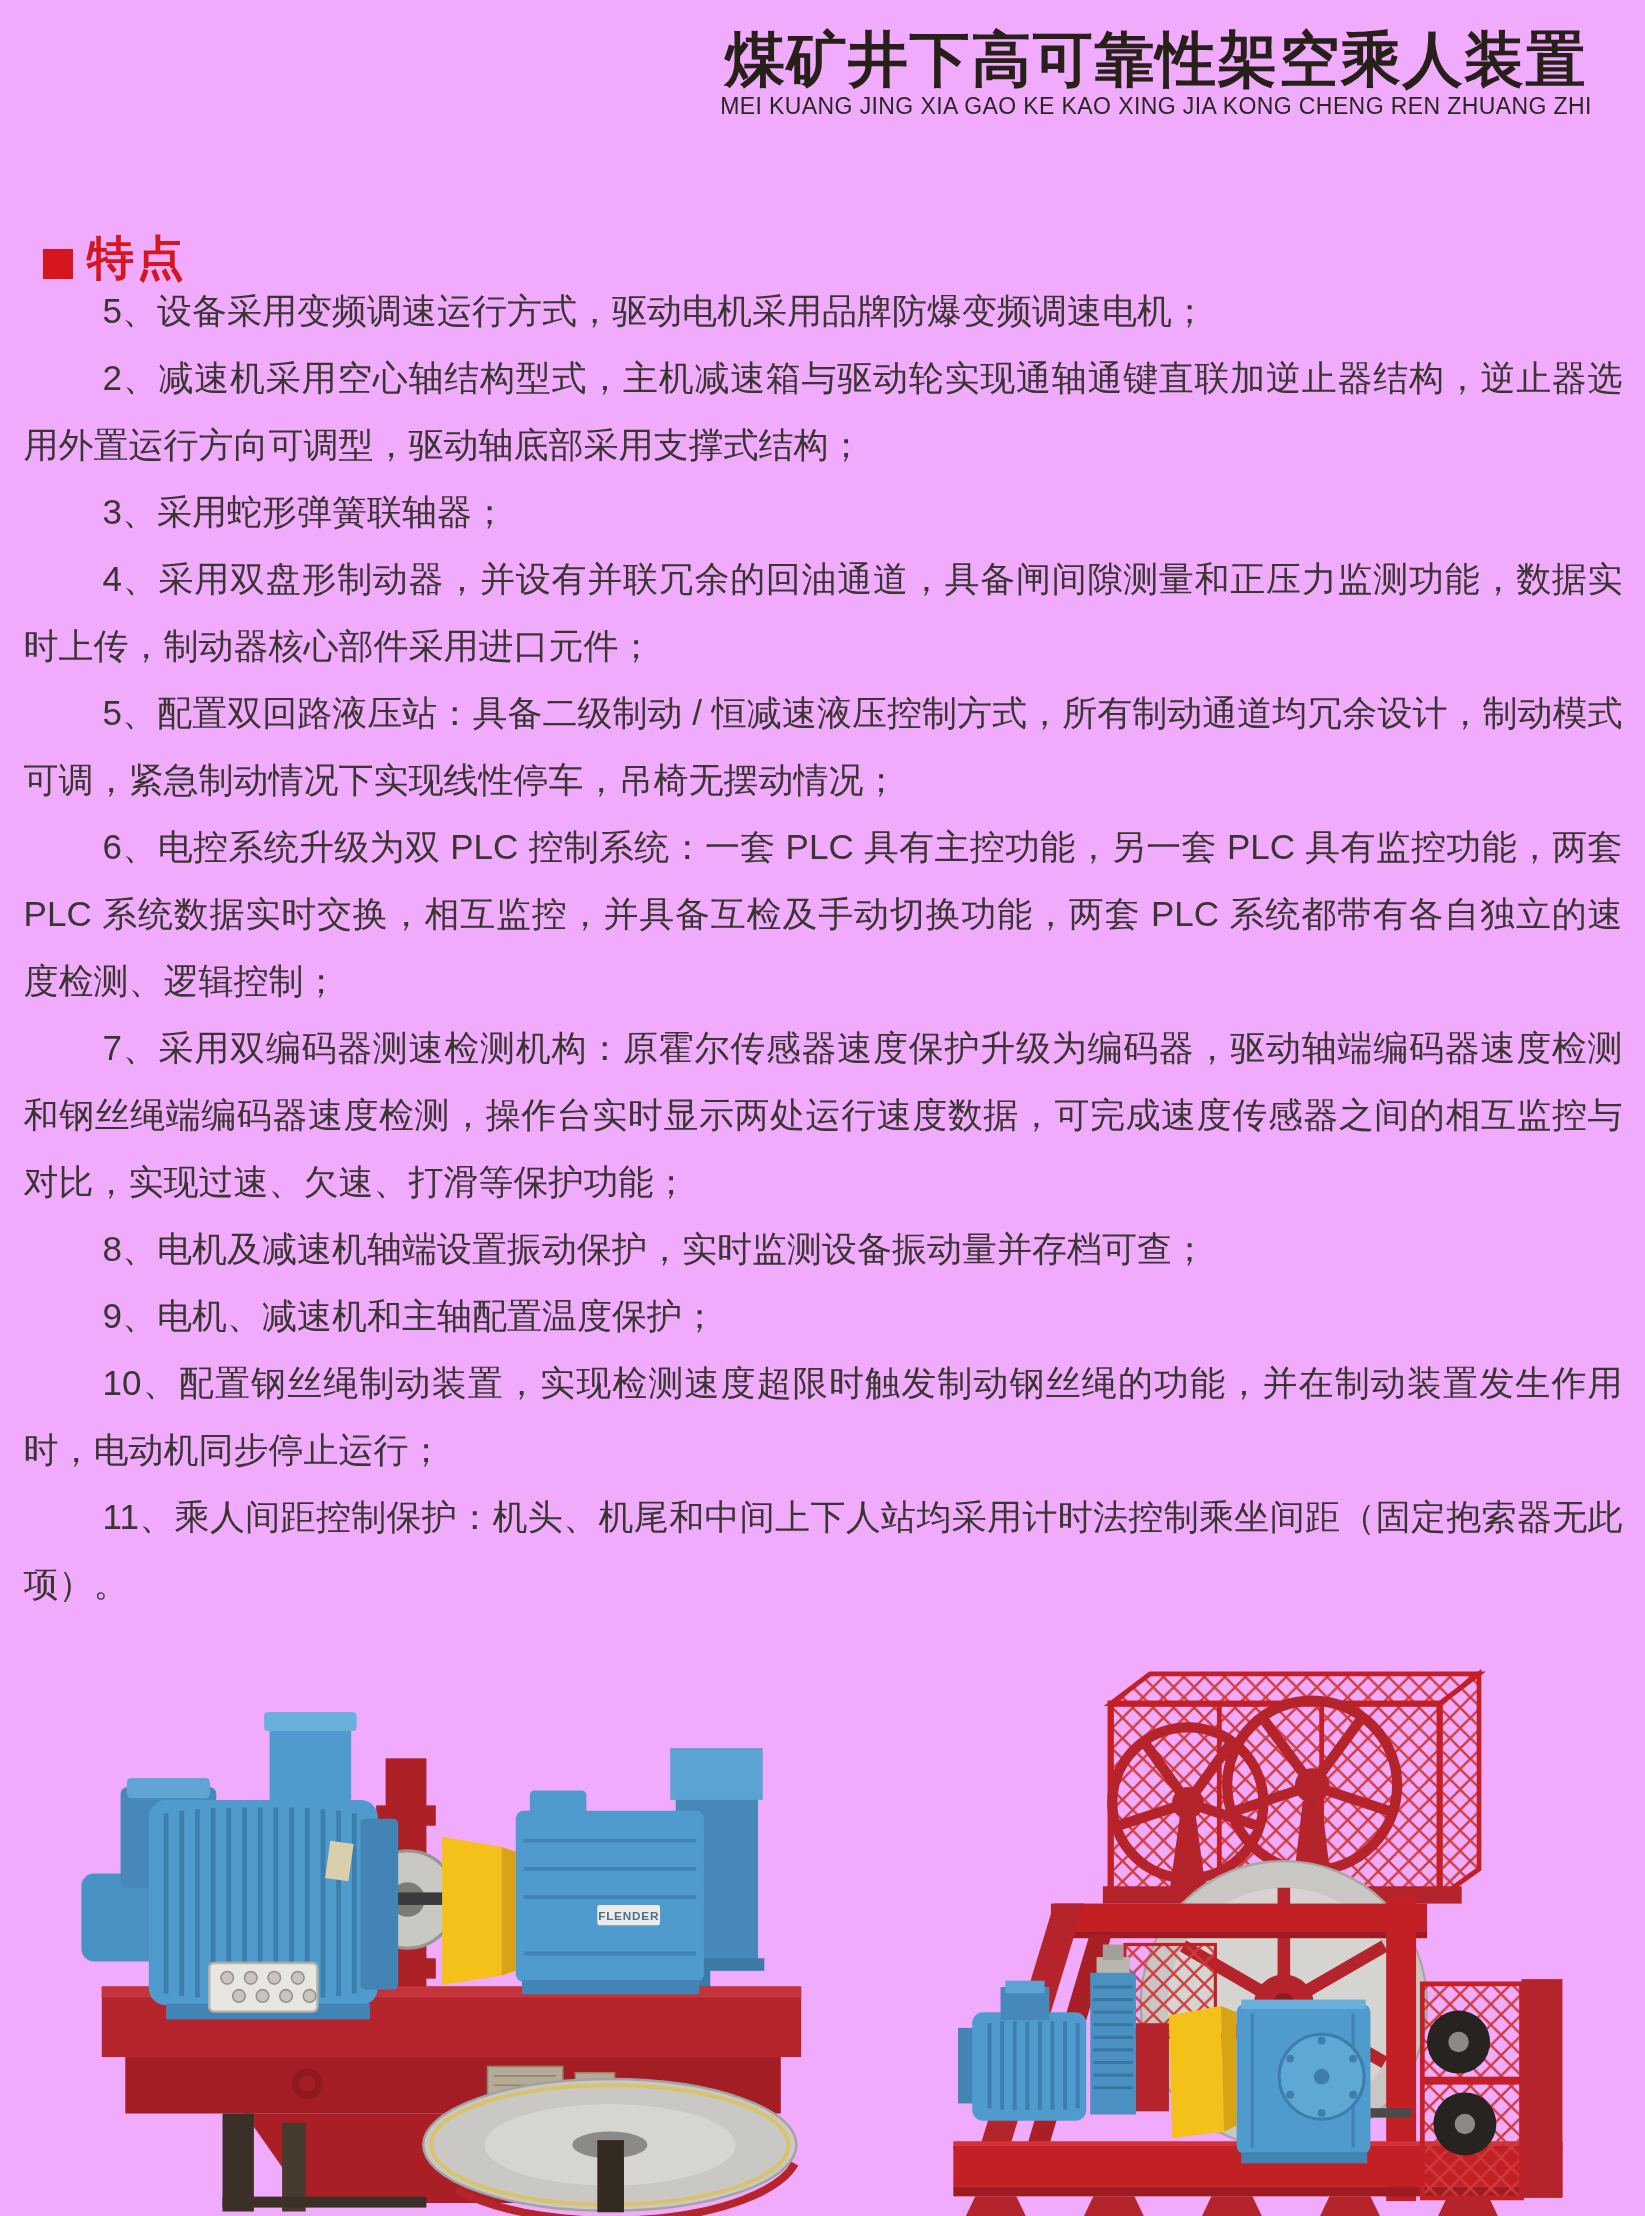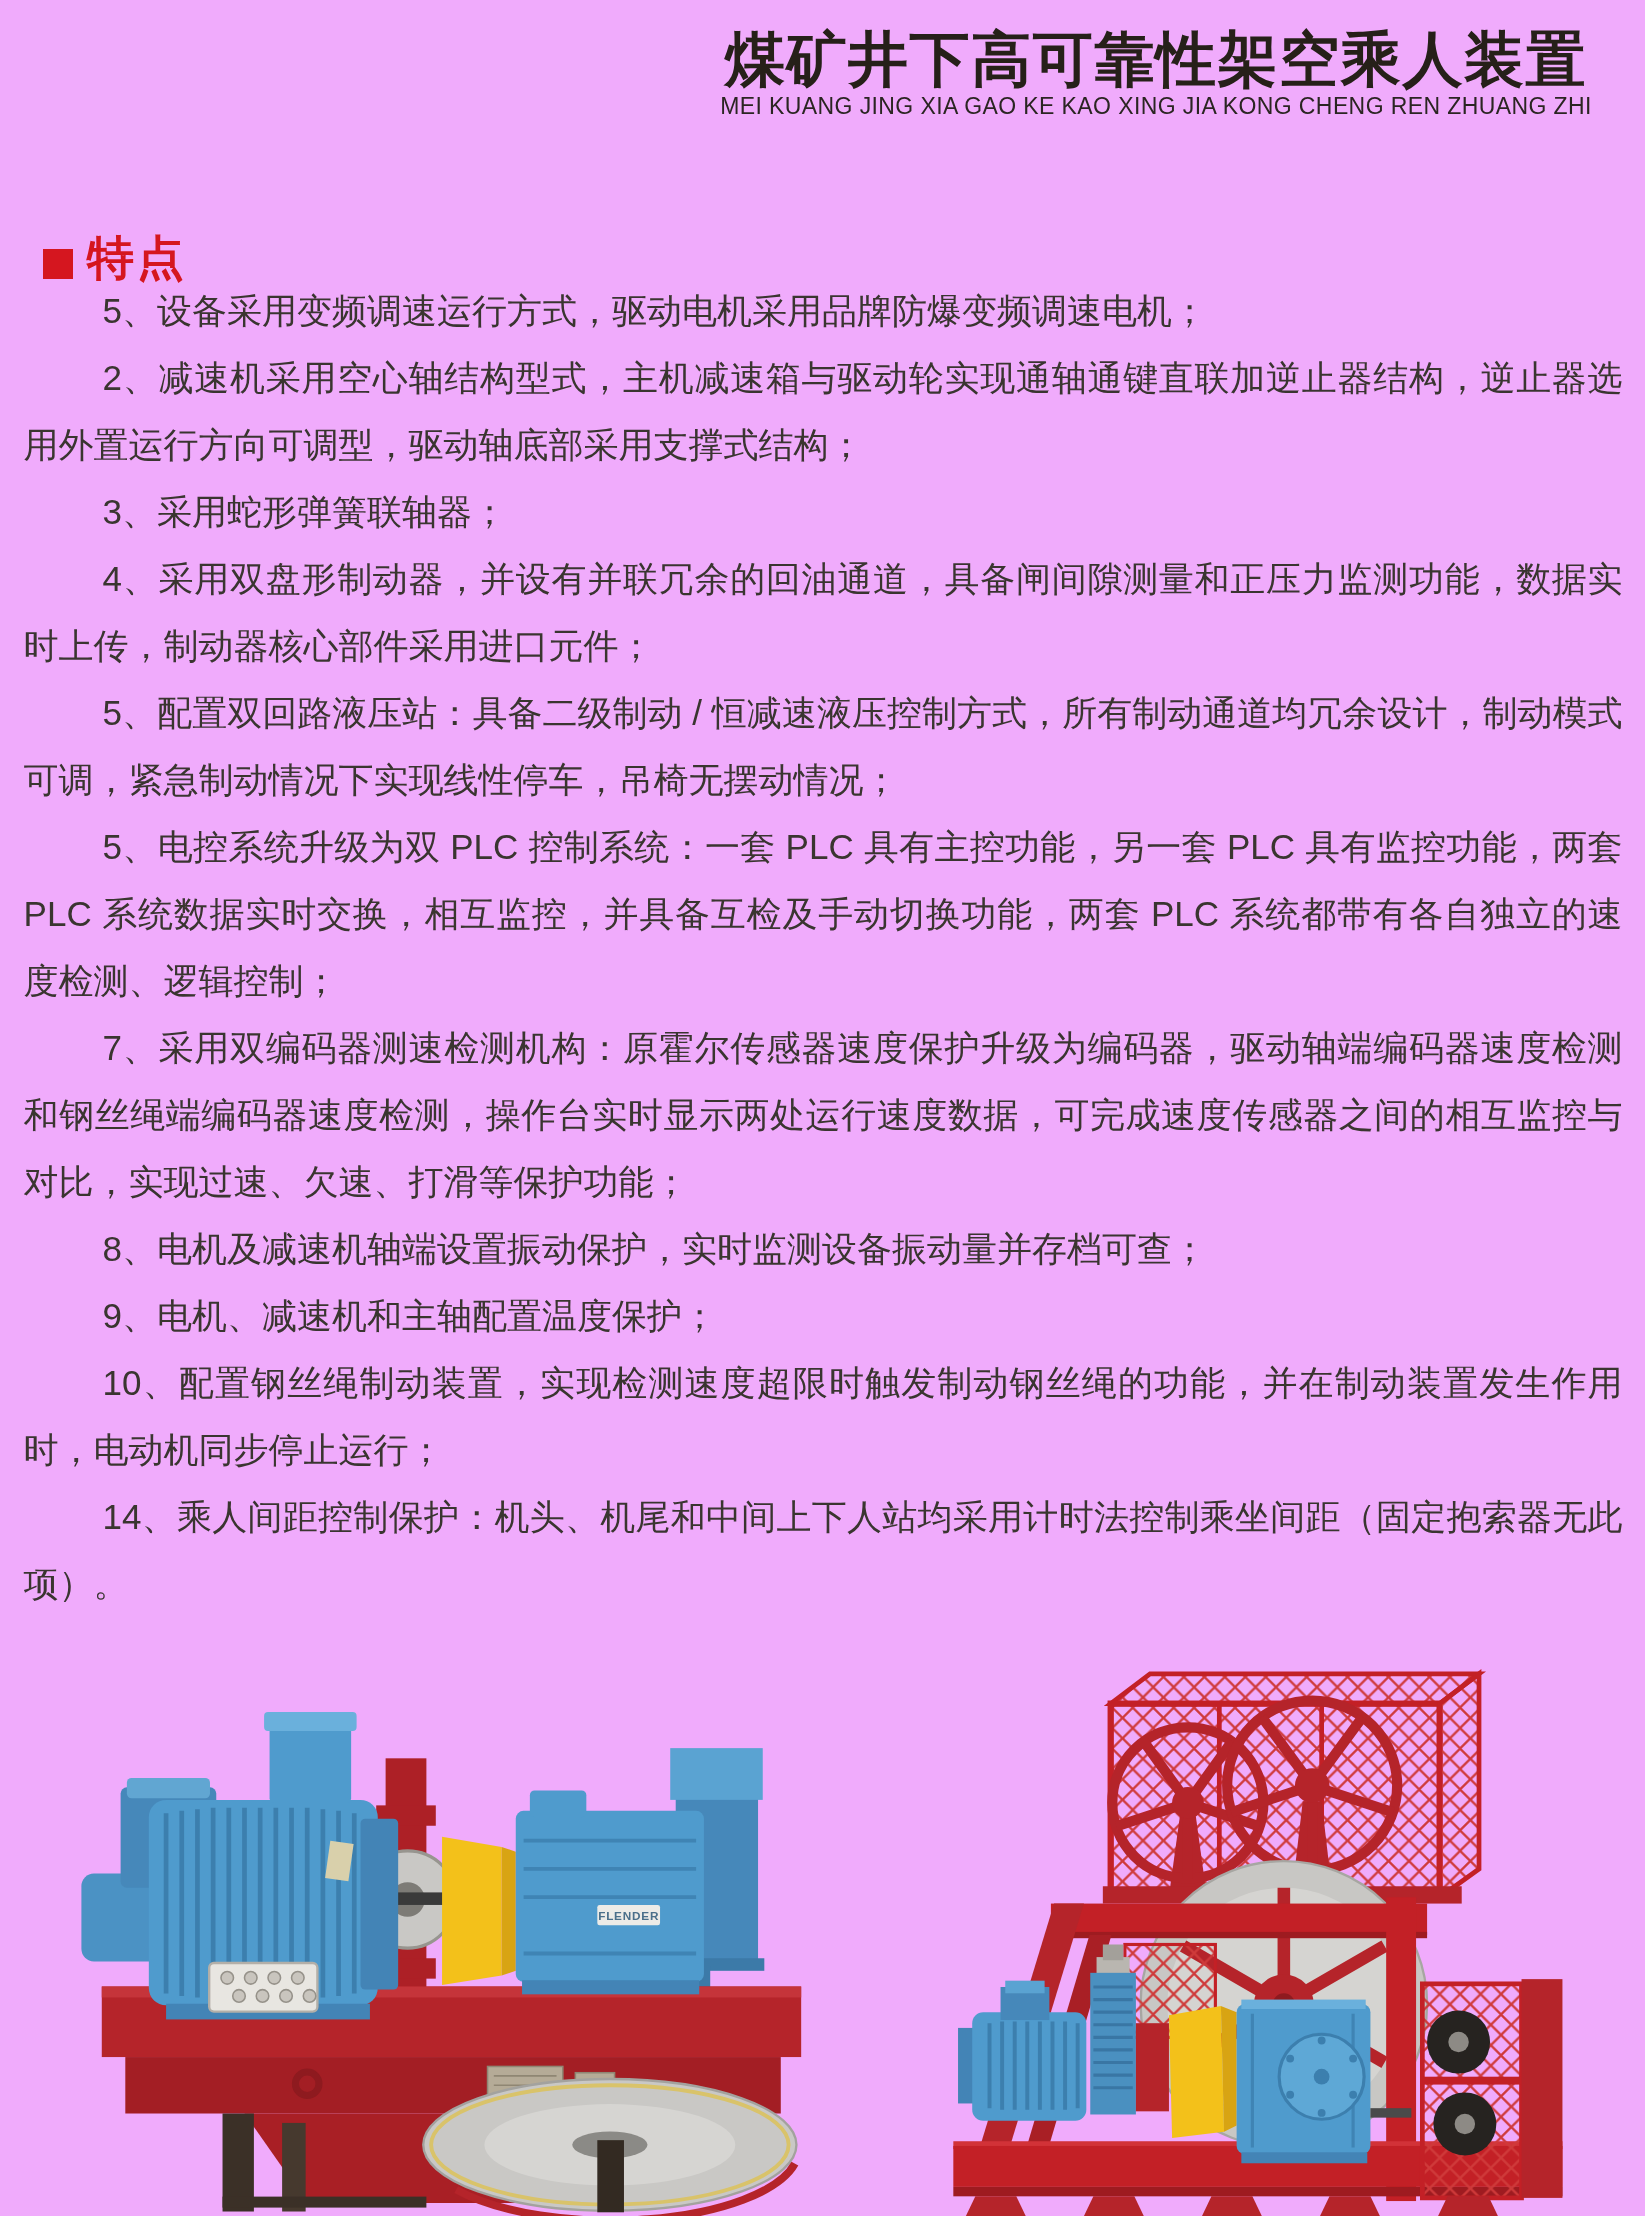--- a/index.html
+++ b/index.html
@@ -37,26 +37,26 @@
     <span class="red-square"></span>
     <span class="label">特点</span>
   </div>
 
   <div class="body-text">
     <p>5、设备采用变频调速运行方式，驱动电机采用品牌防爆变频调速电机；</p>
     <p>2、减速机采用空心轴结构型式，主机减速箱与驱动轮实现通轴通键直联加逆止器结构，逆止器选用外置运行方向可调型，驱动轴底部采用支撑式结构；</p>
     <p>3、采用蛇形弹簧联轴器；</p>
     <p>4、采用双盘形制动器，并设有并联冗余的回油通道，具备闸间隙测量和正压力监测功能，数据实时上传，制动器核心部件采用进口元件；</p>
     <p>5、配置双回路液压站：具备二级制动 / 恒减速液压控制方式，所有制动通道均冗余设计，制动模式可调，紧急制动情况下实现线性停车，吊椅无摆动情况；</p>
-    <p>5、电控系统升级为双 PLC 控制系统：一套 PLC 具有主控功能，另一套 PLC 具有监控功能，两套 PLC 系统数据实时交换，相互监控，并具备互检及手动切换功能，两套 PLC 系统都带有各自独立的速度检测、逻辑控制；</p>
+    <p>6、电控系统升级为双 PLC 控制系统：一套 PLC 具有主控功能，另一套 PLC 具有监控功能，两套 PLC 系统数据实时交换，相互监控，并具备互检及手动切换功能，两套 PLC 系统都带有各自独立的速度检测、逻辑控制；</p>
     <p>7、采用双编码器测速检测机构：原霍尔传感器速度保护升级为编码器，驱动轴端编码器速度检测和钢丝绳端编码器速度检测，操作台实时显示两处运行速度数据，可完成速度传感器之间的相互监控与对比，实现过速、欠速、打滑等保护功能；</p>
     <p>8、电机及减速机轴端设置振动保护，实时监测设备振动量并存档可查；</p>
     <p>9、电机、减速机和主轴配置温度保护；</p>
     <p>10、配置钢丝绳制动装置，实现检测速度超限时触发制动钢丝绳的功能，并在制动装置发生作用时，电动机同步停止运行；</p>
-    <p>14、乘人间距控制保护：机头、机尾和中间上下人站均采用计时法控制乘坐间距（固定抱索器无此项）。</p>
+    <p>11、乘人间距控制保护：机头、机尾和中间上下人站均采用计时法控制乘坐间距（固定抱索器无此项）。</p>
   </div>
 
   <div class="photo photo-left">
     <svg viewBox="0 0 1000 690" xmlns="http://www.w3.org/2000/svg">
 
       <g>
         <rect x="800" y="150" width="105" height="220" fill="#4688ba"></rect>
         <rect x="793" y="92" width="118" height="66" fill="#5aa3d2"></rect>
         <rect x="788" y="360" width="125" height="16" fill="#3c7aa8"></rect>
         <rect x="824" y="370" width="20" height="36" fill="#3c7aa8"></rect>

